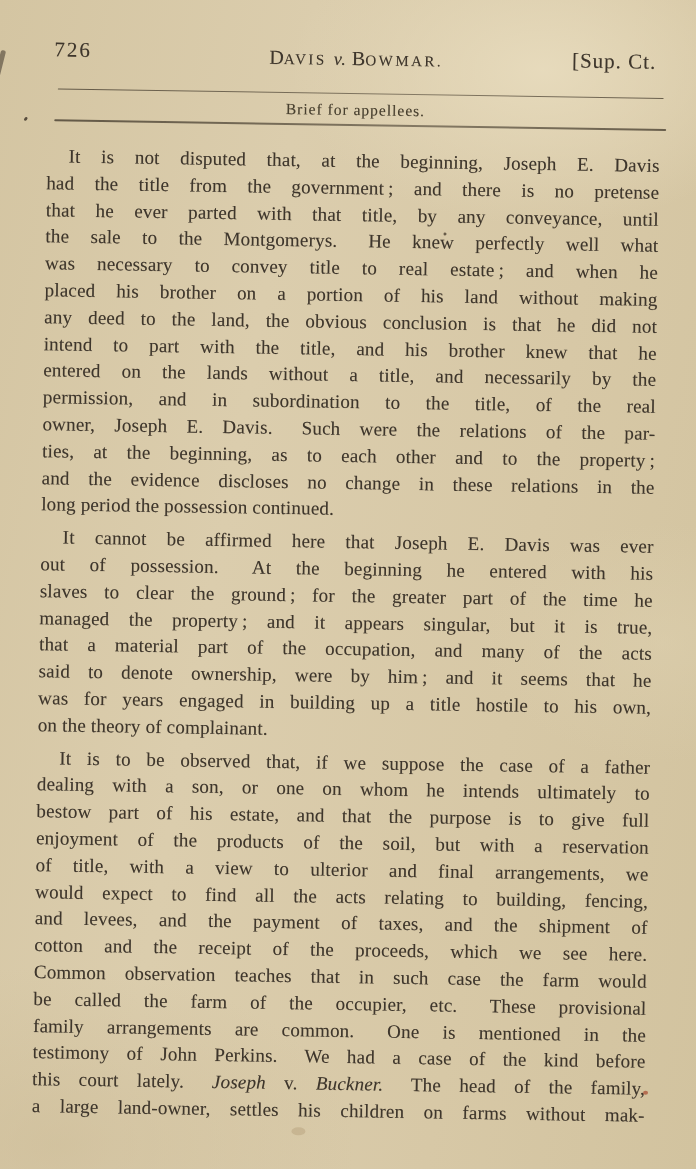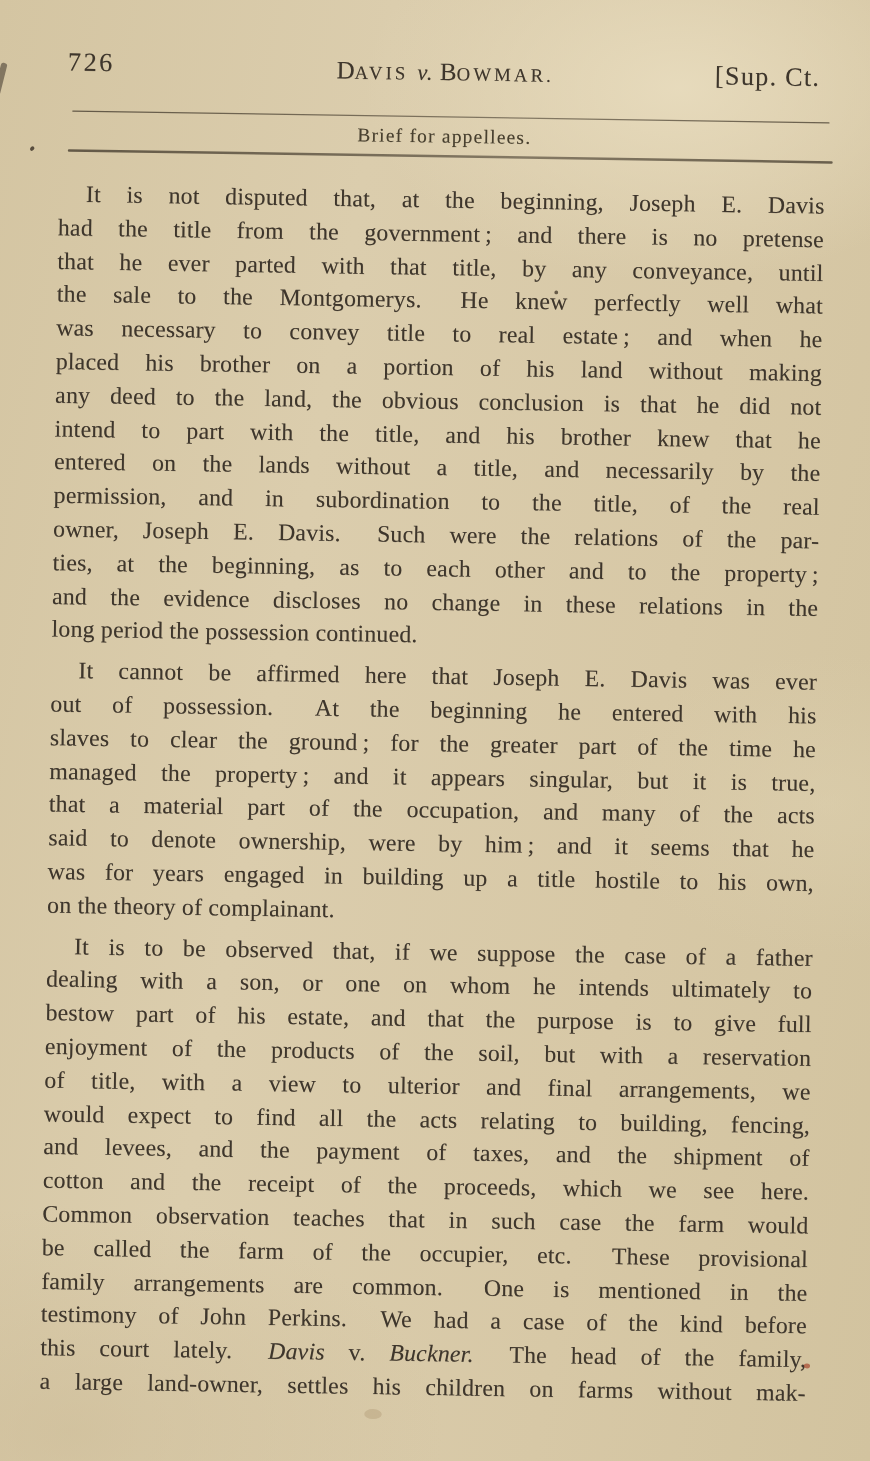--- a/index.html
+++ b/index.html
@@ -98,21 +98,21 @@
         <div class="line">bestow part of his estate, and that the purpose is to give full</div>
         <div class="line">enjoyment of the products of the soil, but with a reservation</div>
         <div class="line">of title, with a view to ulterior and final arrangements, we</div>
         <div class="line">would expect to find all the acts relating to building, fencing,</div>
         <div class="line">and levees, and the payment of taxes, and the shipment of</div>
         <div class="line">cotton and the receipt of the proceeds, which we see here.</div>
         <div class="line">Common observation teaches that in such case the farm would</div>
         <div class="line">be called the farm of the occupier, etc.  These provisional</div>
         <div class="line">family arrangements are common.  One is mentioned in the</div>
         <div class="line">testimony of John Perkins.  We had a case of the kind before</div>
-        <div class="line"><span>this court lately.  </span><span class="it">Davis</span><span> v. </span><span class="it">Buckner.</span><span>  The head of the family,</span></div>
+        <div class="line"><span>this court lately.  </span><span class="it">Joseph</span><span> v. </span><span class="it">Buckner.</span><span>  The head of the family,</span></div>
         <div class="line">a large land-owner, settles his children on farms without mak-</div>
       </div>
 
     </div>
 
     <div class="speck speck-a"></div>
     <div class="speck speck-c"></div>
     <div class="speck speck-red"></div>
     <div class="speck speck-d"></div>
   </div>

